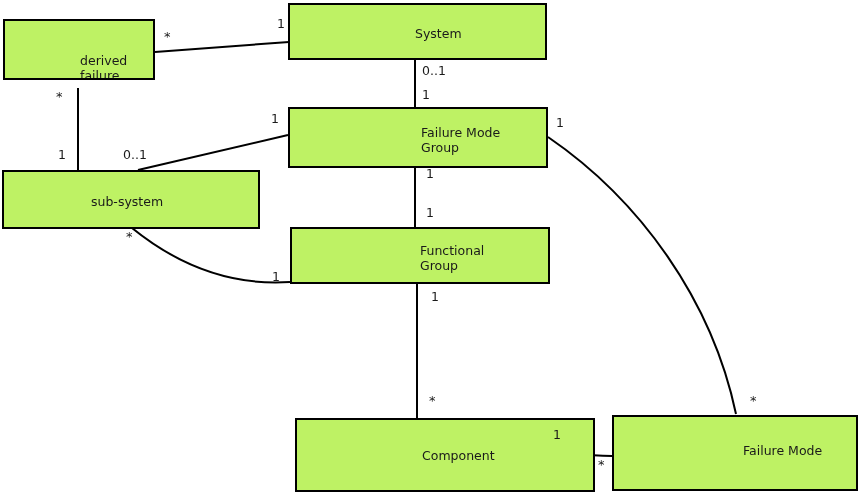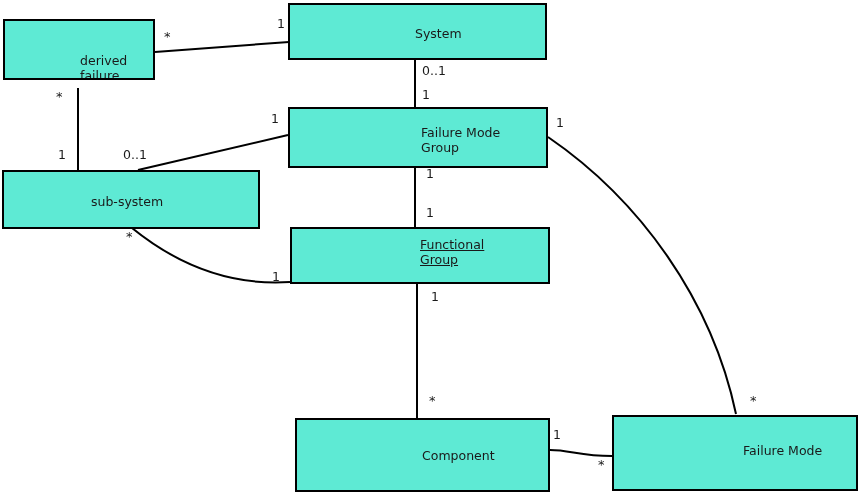--- a/index.html
+++ b/index.html
@@ -19,21 +19,21 @@
     position: absolute;
     left: 0;
     top: 0;
     width: 863px;
     height: 493px;
   }
   .uml-box {
     position: absolute;
     box-sizing: border-box;
     border: 2px solid #000000;
-    background: #5eead4;
+    background: #bef264;
     display: flex;
     align-items: center;
     overflow: hidden;
   }
   .uml-box-label {
     font-size: 12.5px;
     line-height: 15px;
     color: #1a1a1a;
     white-space: pre-line;
     text-align: left;
@@ -77,24 +77,24 @@
         <div class="uml-box-label" style="position: absolute; left: 125px; top: 21px; color: rgb(26, 26, 26);">System</div>
       </div>
       <div class="uml-box" style="left: 288px; top: 107px; width: 260px; height: 61px; border-color: rgb(0, 0, 0);">
         <div class="uml-box-label" style="position: absolute; left: 131px; top: 16px; color: rgb(26, 26, 26);">Failure Mode
 Group</div>
       </div>
       <div class="uml-box" style="left: 2px; top: 170px; width: 258px; height: 59px; border-color: rgb(0, 0, 0);">
         <div class="uml-box-label" style="position: absolute; left: 87px; top: 22px; color: rgb(26, 26, 26);">sub-system</div>
       </div>
       <div class="uml-box" style="left: 290px; top: 227px; width: 260px; height: 57px; border-color: rgb(0, 0, 0);">
-        <div class="uml-box-label" style="position: absolute; left: 128px; top: 8px; color: rgb(26, 26, 26); text-decoration: underline;">Functional
+        <div class="uml-box-label" style="position: absolute; left: 128px; top: 14px; color: rgb(26, 26, 26);">Functional
 Group</div>
       </div>
-      <div class="uml-box" style="left: 295px; top: 418px; width: 255px; height: 74px; border-color: rgb(0, 0, 0);">
+      <div class="uml-box" style="left: 295px; top: 418px; width: 300px; height: 74px; border-color: rgb(0, 0, 0);">
         <div class="uml-box-label" style="position: absolute; left: 125px; top: 28px; color: rgb(26, 26, 26);">Component</div>
       </div>
       <div class="uml-box" style="left: 612px; top: 415px; width: 246px; height: 76px; border-color: rgb(0, 0, 0);">
         <div class="uml-box-label" style="position: absolute; left: 129px; top: 26px; color: rgb(26, 26, 26);">Failure Mode</div>
       </div>
     </div>
   <div id="mult-layer">
       <div class="mult mult-star" style="left: 164px; top: 30px; color: rgb(26, 26, 26);">*</div>
       <div class="mult" style="left: 277px; top: 17px; color: rgb(26, 26, 26);">1</div>
       <div class="mult mult-star" style="left: 56px; top: 90px; color: rgb(26, 26, 26);">*</div>

